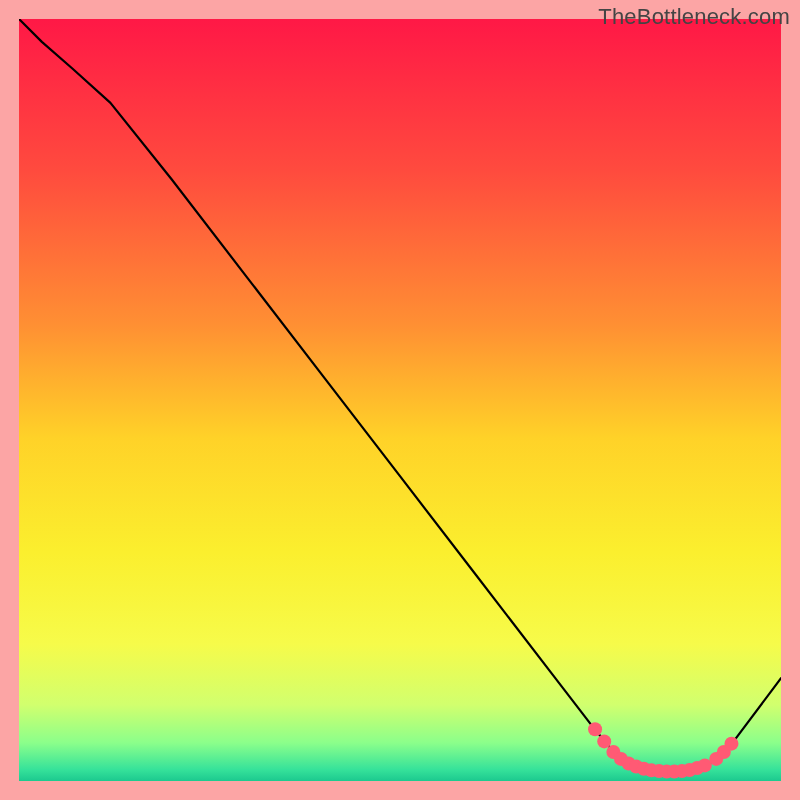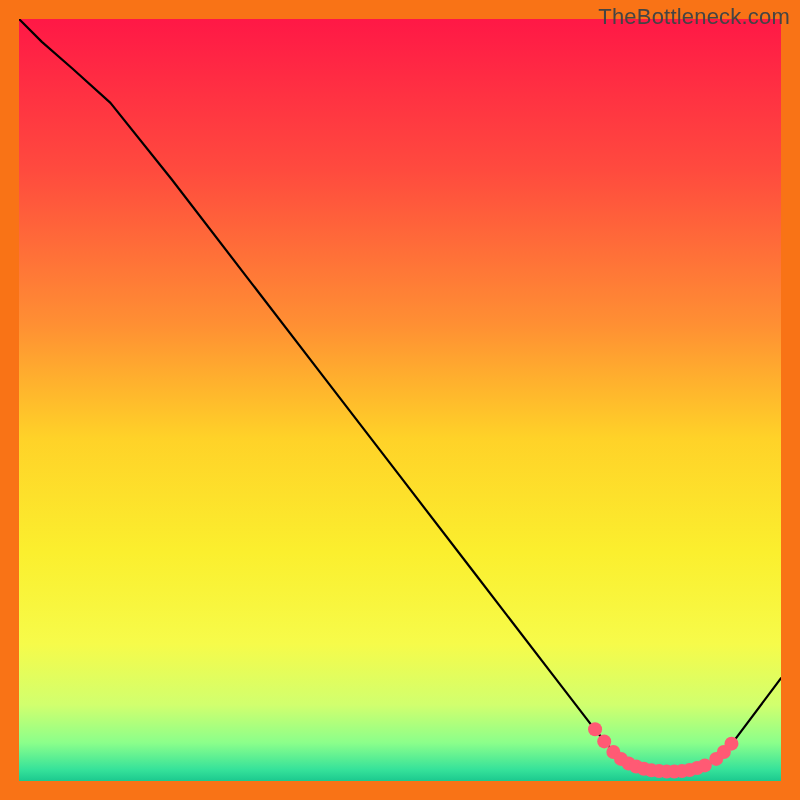--- a/index.html
+++ b/index.html
@@ -8,21 +8,21 @@
     background: #000;
     width: 800px;
     height: 800px;
     overflow: hidden;
     font-family: Arial, Helvetica, sans-serif;
   }
   .chart-container {
     position: relative;
     width: 800px;
     height: 800px;
-    background: #f97316;
+    background: #fca5a5;
   }
   .watermark {
     position: absolute;
     top: 4px;
     right: 10px;
     color: #444;
     font-size: 22px;
     font-weight: 500;
     z-index: 10;
     letter-spacing: 0.2px;

